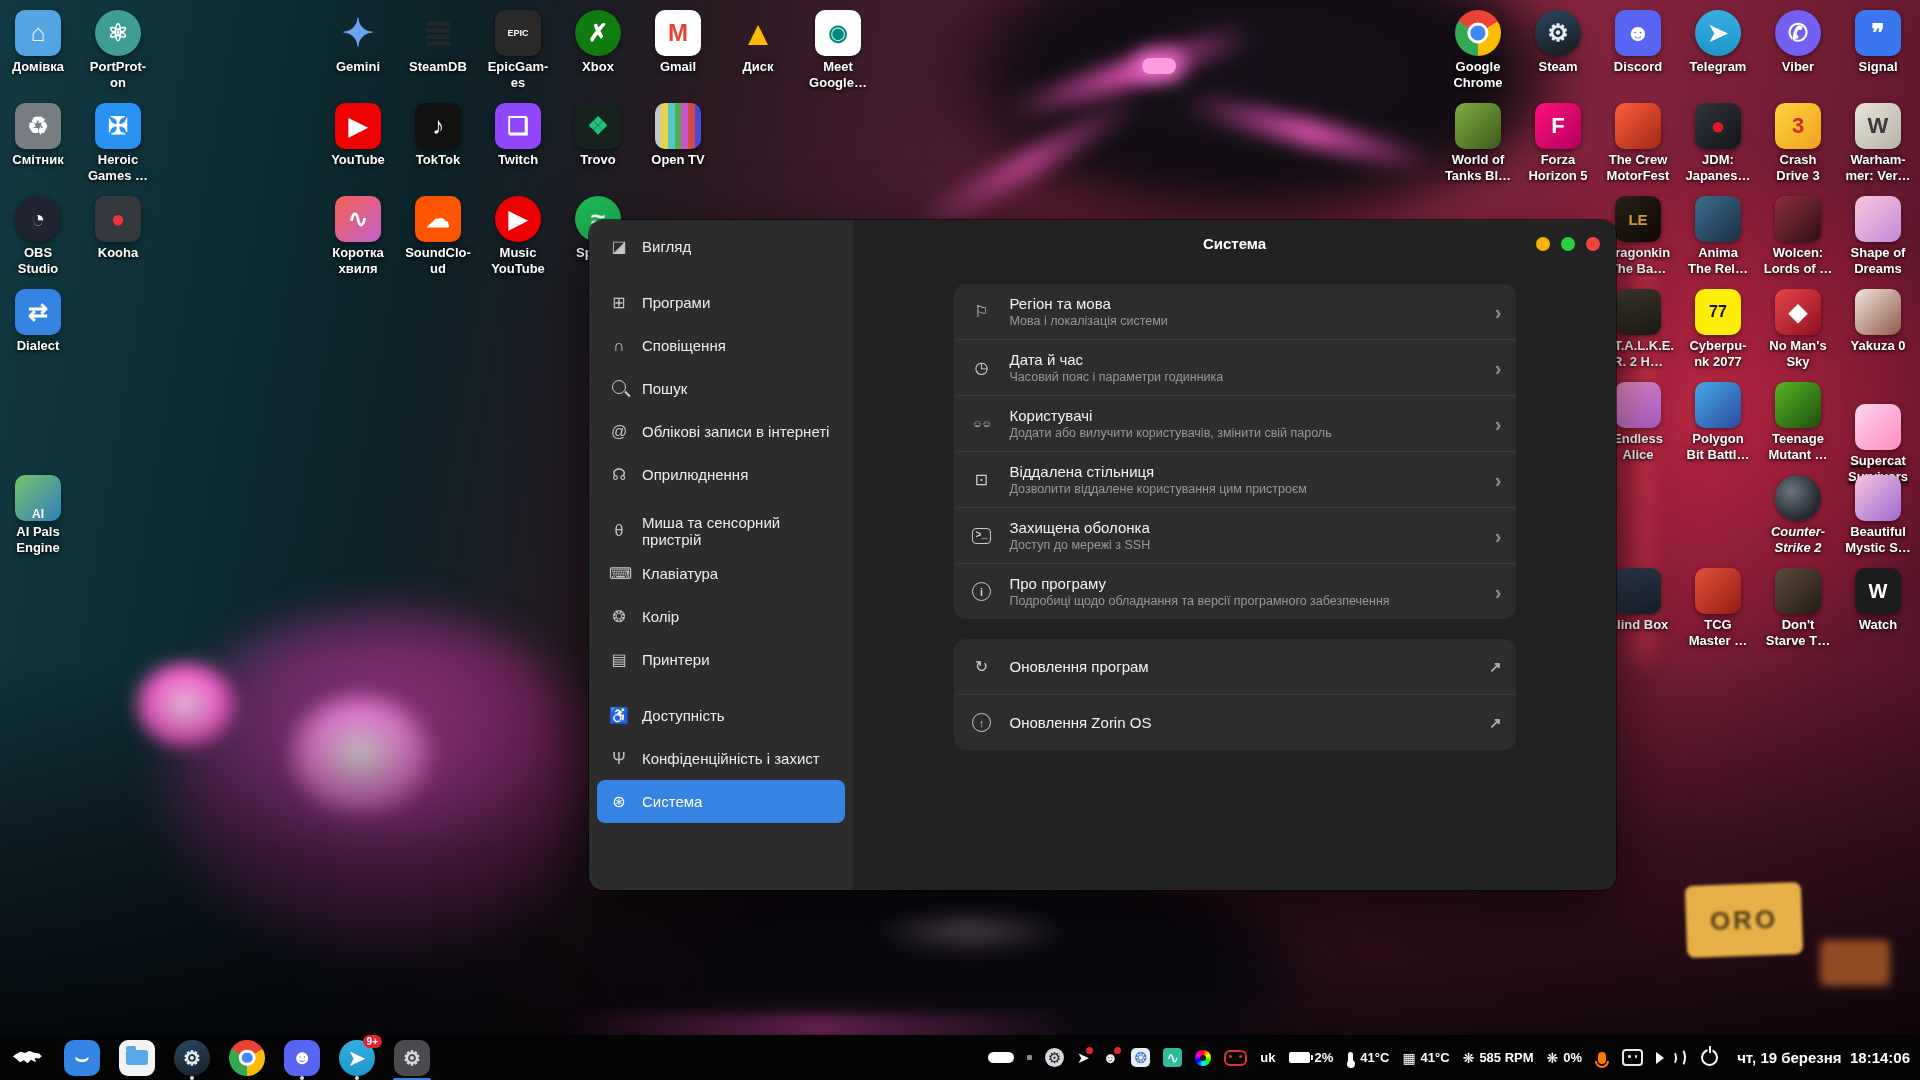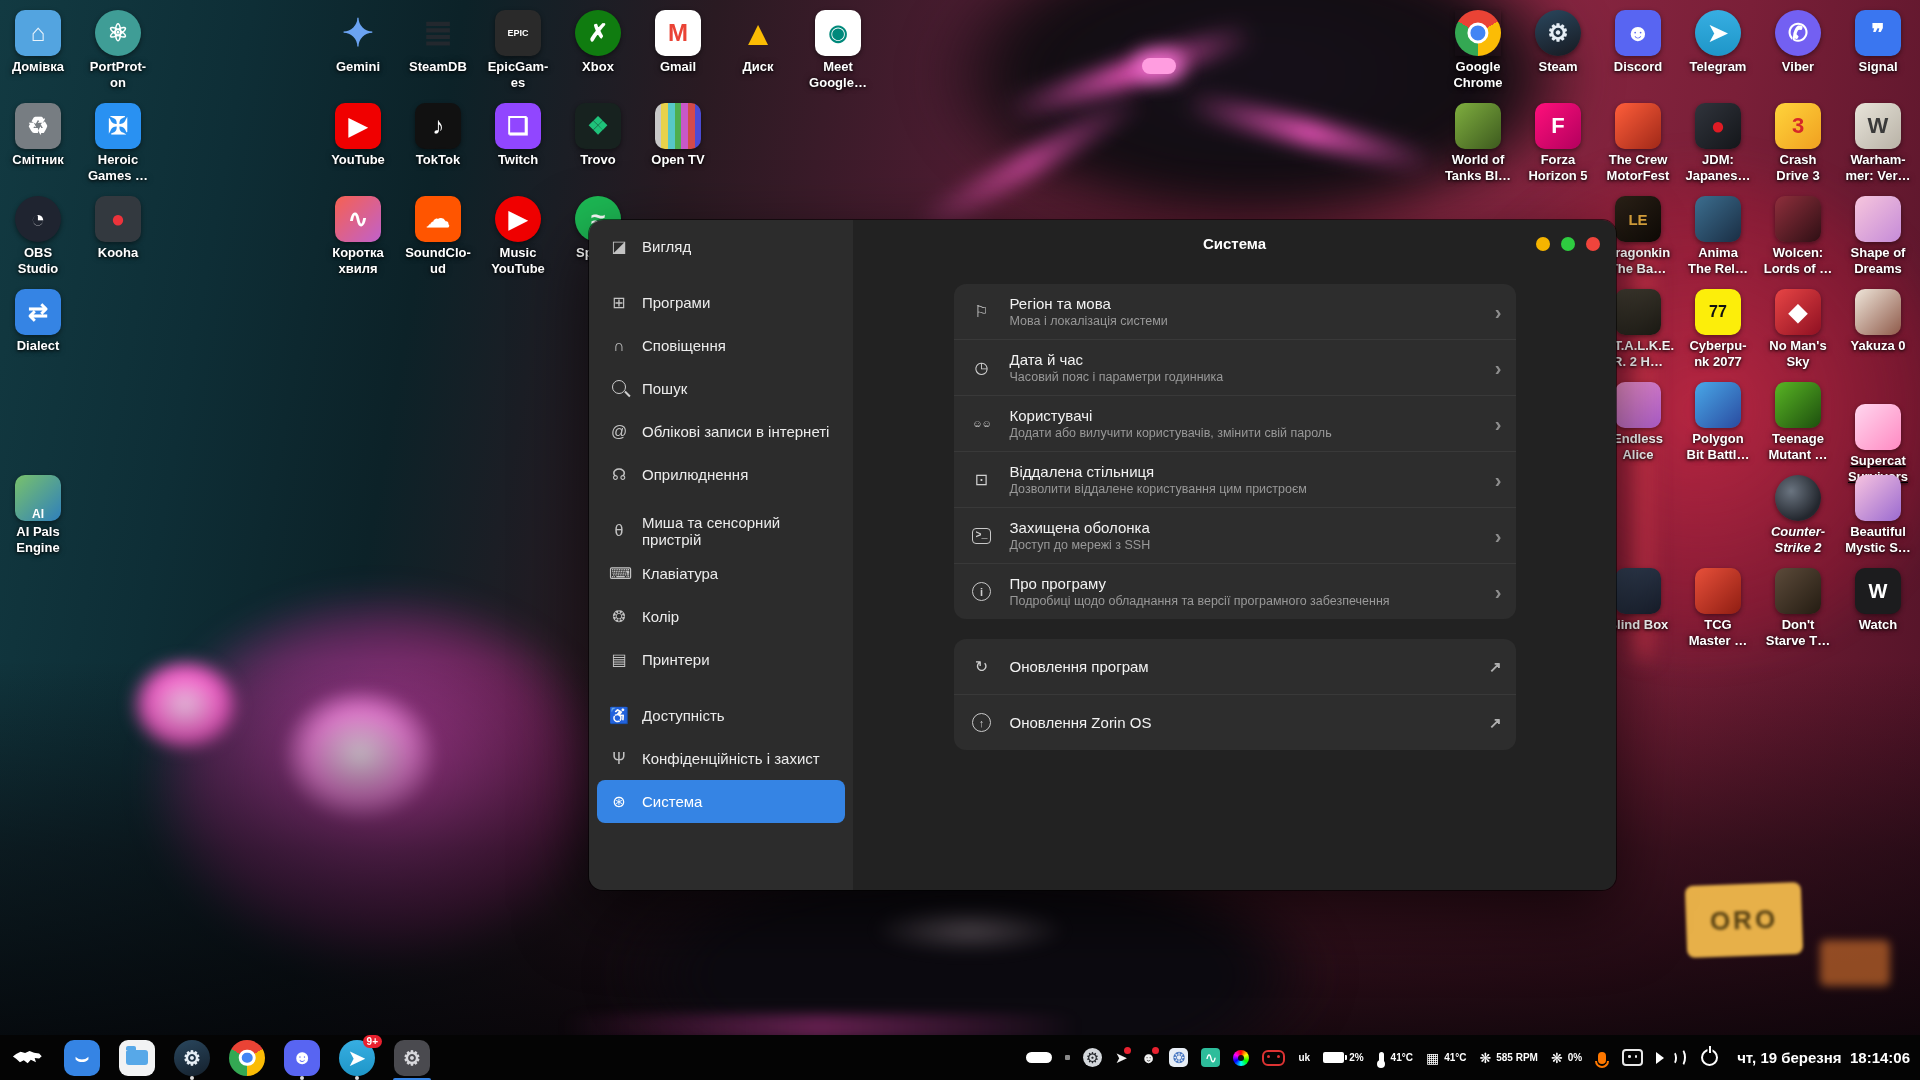--- a/index.html
+++ b/index.html
@@ -104,21 +104,21 @@
             border-radius:2px;background:#3584e4}
   .tb-badge{position:absolute;top:-4px;right:-6px;background:#e8212f;color:#fff;font-size:10px;font-weight:bold;
             border-radius:8px;padding:1px 4px;line-height:11px}
   .ua-shape{width:32px;height:22px;background:#fff;
     clip-path:polygon(6% 46%,16% 34%,30% 24%,44% 30%,58% 20%,72% 28%,88% 32%,96% 44%,88% 54%,74% 52%,78% 72%,62% 60%,52% 76%,40% 62%,28% 72%,16% 56%)}
   .files-tile{background:#f2f3f4;border-radius:9px}
   .files-folder{width:22px;height:15px;background:#57a8e8;border-radius:2px 3px 3px 3px;position:relative}
   .files-folder:before{content:"";position:absolute;left:0;top:-4px;width:10px;height:4px;background:#57a8e8;border-radius:2px 2px 0 0}
   
   .tb-tray{position:absolute;right:10px;top:0;height:45px;display:flex;align-items:center;gap:13px;color:#fff}
-  .t-txt{font-size:10px;font-weight:bold;white-space:pre}
+  .t-txt{font-size:13px;font-weight:bold;white-space:pre}
   .t-clock{font-size:15px;font-weight:bold;margin-left:6px;white-space:pre}
   .t-glyph{position:relative;display:flex;align-items:center;justify-content:center}
   .t-glyph .bdg{position:absolute;top:-2px;right:-3px;width:7px;height:7px;border-radius:50%;background:#e8212f}
   .metric{display:flex;align-items:center;gap:5px}
   .t-pill{width:26px;height:11px;border-radius:6px;background:#fff}
   .t-dot{width:5px;height:5px;background:#8a8a8a;border-radius:1px}
   .i-rgb{width:16px;height:16px;border-radius:50%;position:relative;
     background:conic-gradient(#f00,#ff0,#0f0,#0ff,#00f,#f0f,#f00)}
   .i-rgb:after{content:"";position:absolute;left:50%;top:50%;width:6px;height:6px;transform:translate(-50%,-50%);
     background:#111;border-radius:50%}

